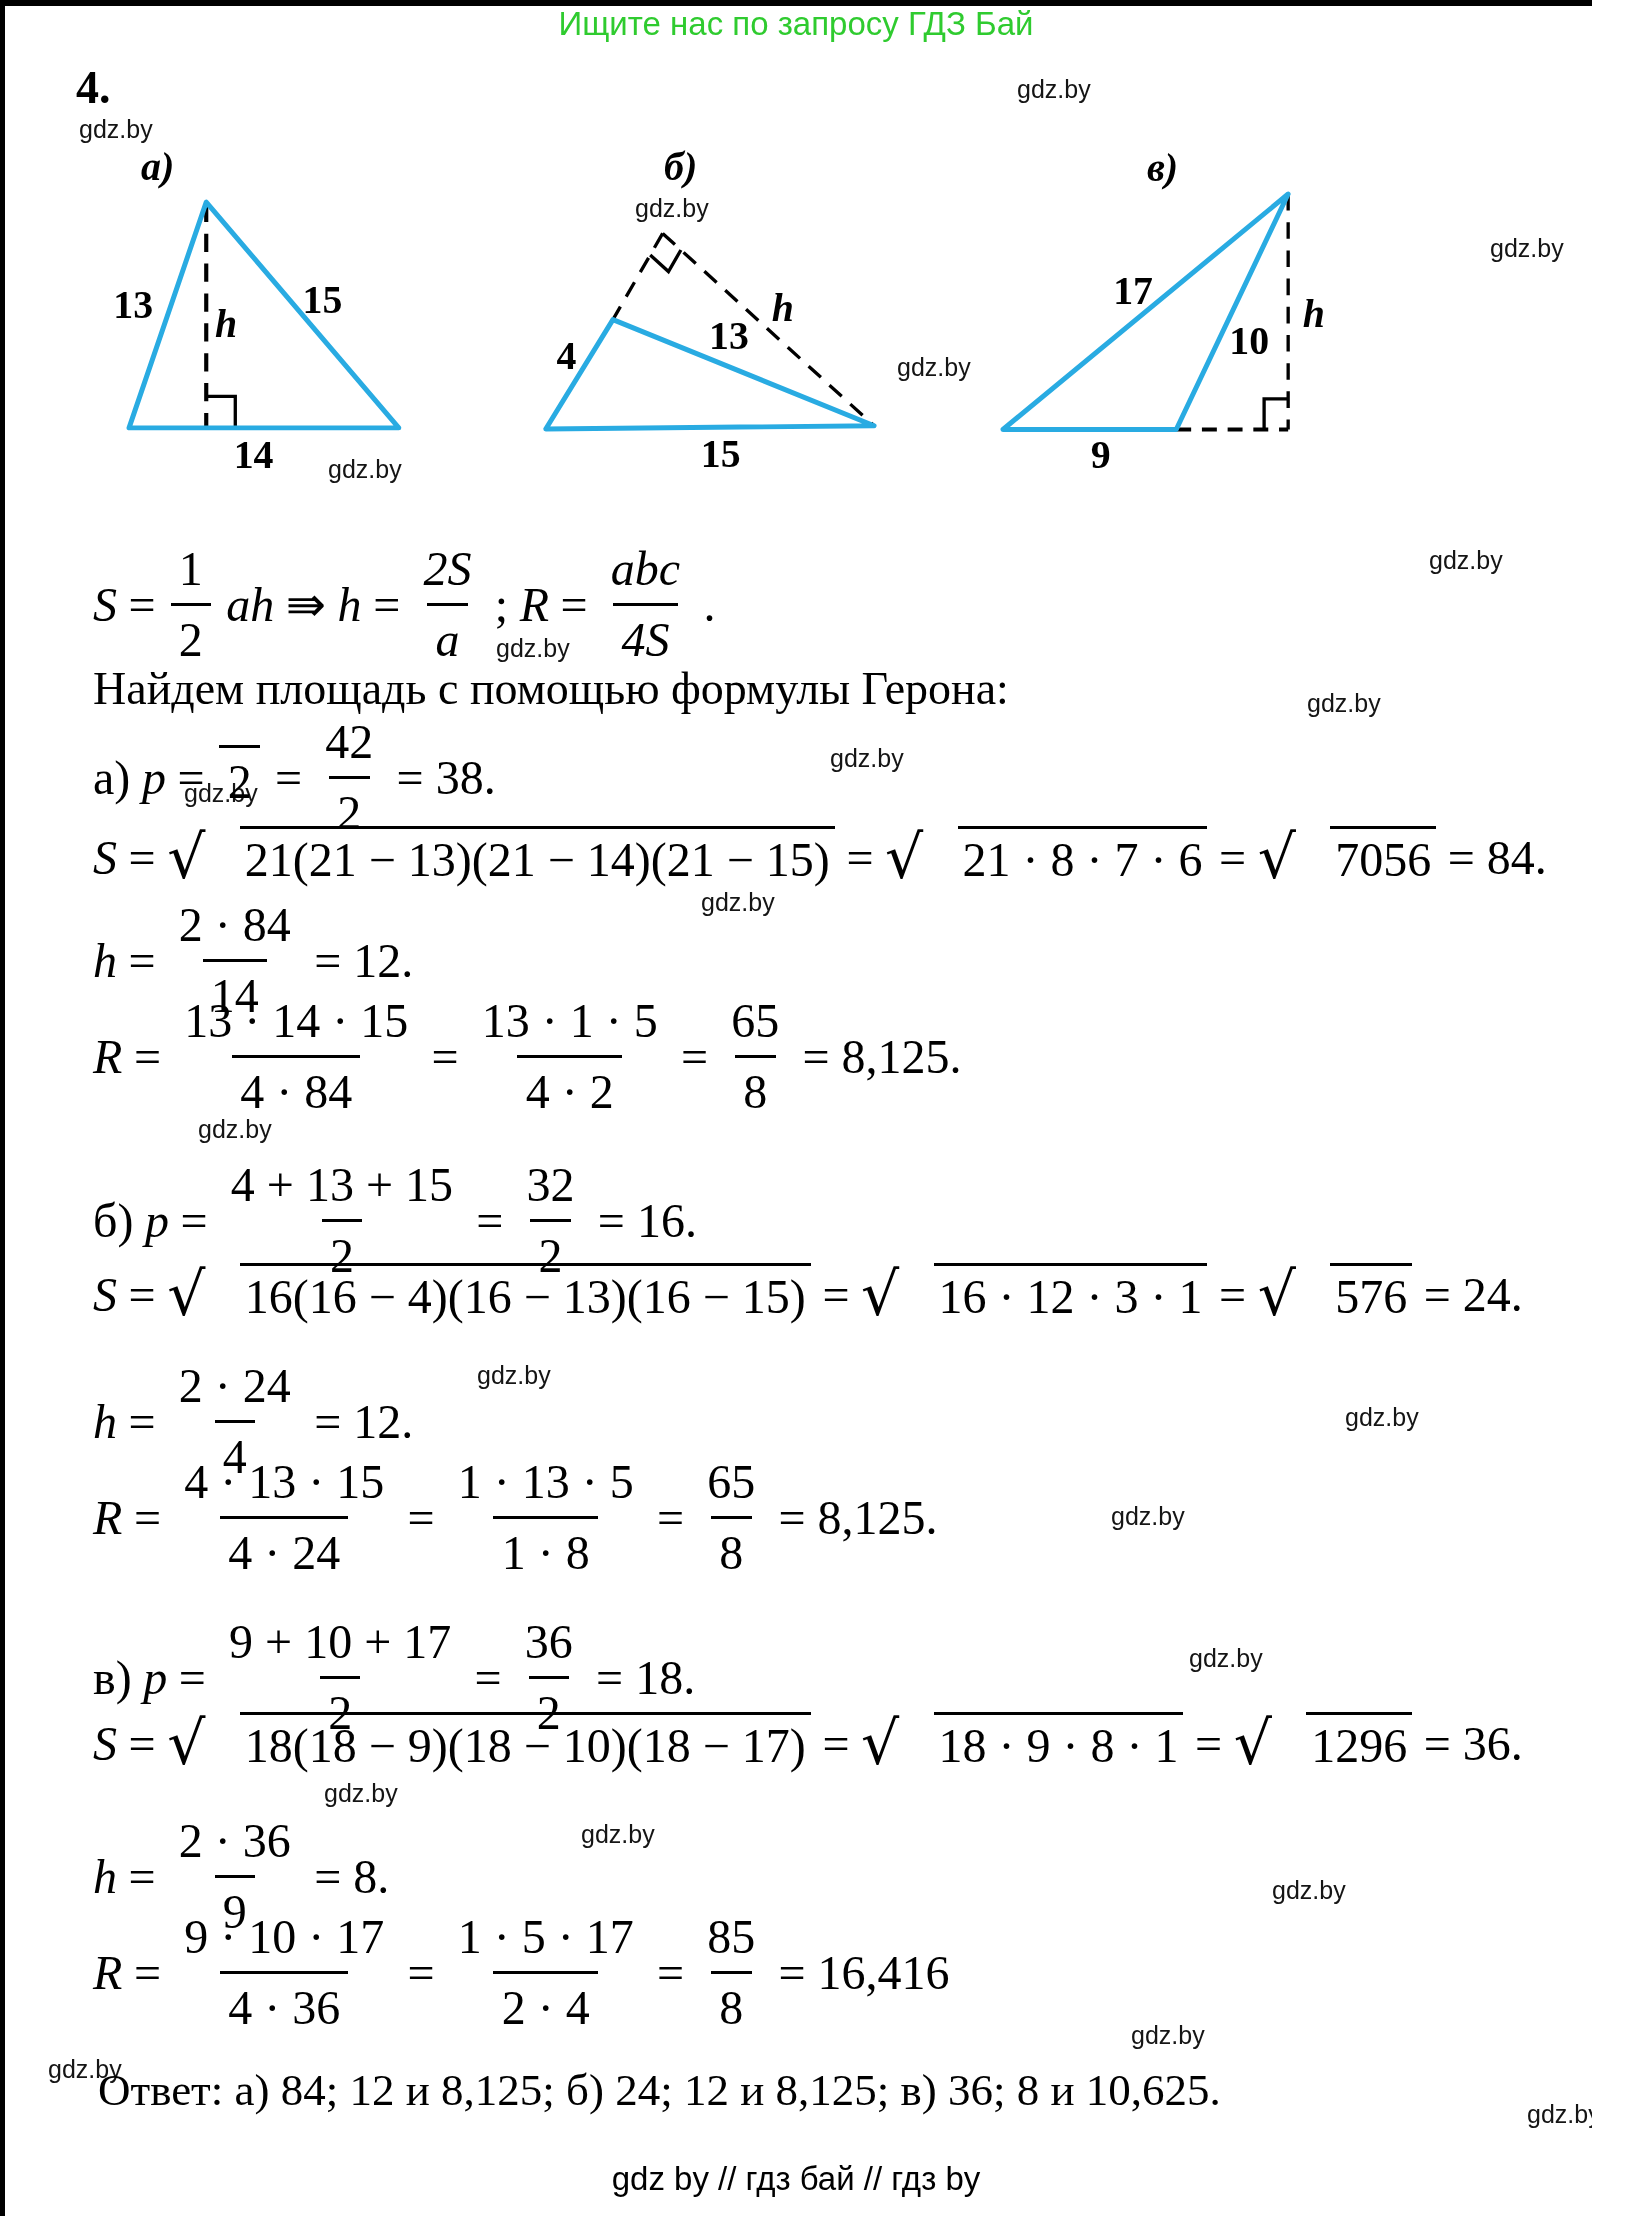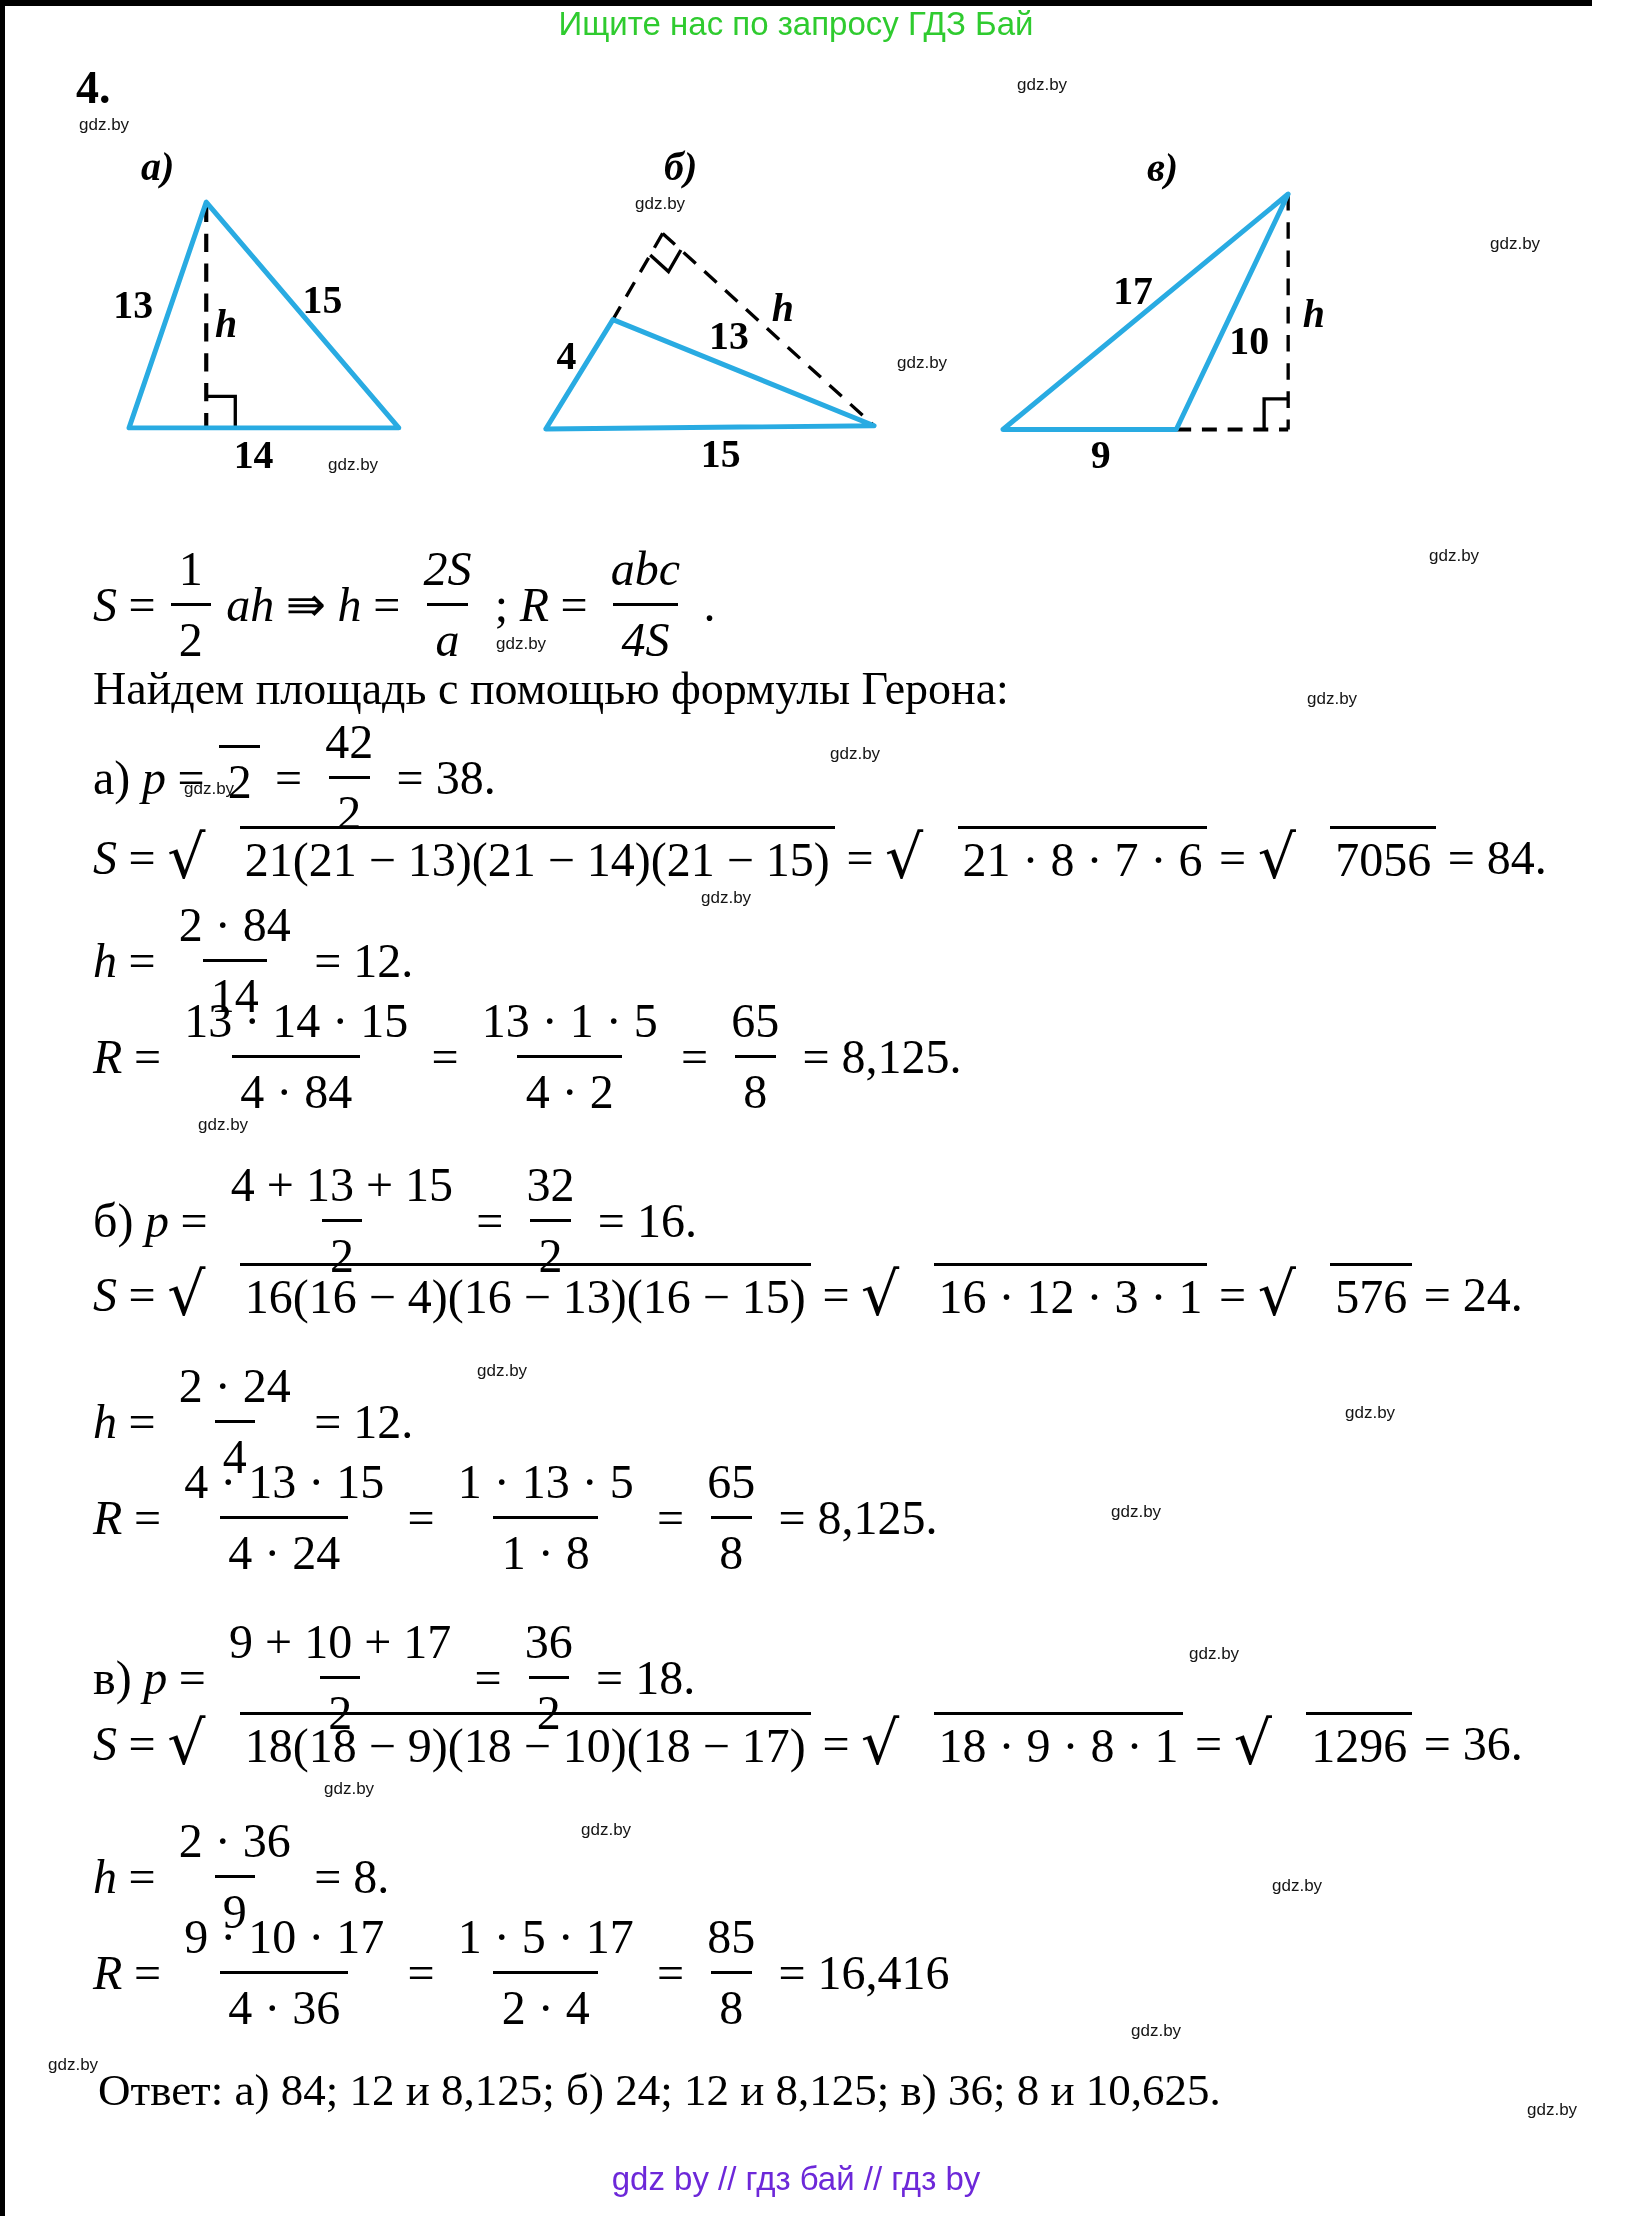--- a/index.html
+++ b/index.html
@@ -4,22 +4,22 @@
 <style>
   html,body{margin:0;padding:0;background:#fff;}
   #page{position:relative;width:1592px;height:2216px;background:#ffffff;overflow:hidden;
         font-family:"Liberation Serif",serif;color:#000;}
   .edge{position:absolute;background:#000;}
   #edge-top{left:0;top:0;width:1647px;height:5.8px;}
   #edge-left{left:0;top:0;width:5px;height:2216px;}
   .promo{position:absolute;left:0;top:5px;width:100%;text-align:center;
          font-family:"Liberation Sans",sans-serif;font-size:33px;color:#2fcb2f;}
   .credit{position:absolute;left:0;top:2160px;width:100%;text-align:center;
-          font-family:"Liberation Sans",sans-serif;font-size:33px;color:#6d28d9;}
-  .wm{position:absolute;font-family:"Liberation Sans",sans-serif;font-size:17px;color:#151515;white-space:nowrap;}
+          font-family:"Liberation Sans",sans-serif;font-size:33px;color:#000000;}
+  .wm{position:absolute;font-family:"Liberation Sans",sans-serif;font-size:25px;color:#151515;white-space:nowrap;}
   .probnum{position:absolute;left:76px;top:61px;font-size:46px;font-weight:bold;}
   .figlabel{position:absolute;font-size:40px;font-style:italic;font-weight:bold;}
   .fig{position:absolute;}
   .tri{fill:none;stroke:#29abe2;stroke-width:6;stroke-linejoin:round;}
   .dash{fill:none;stroke:#000;stroke-width:5;stroke-dasharray:22 14;}
   .mark{fill:none;stroke:#000;stroke-width:4;}
   .flab{font-family:"Liberation Serif",serif;font-size:48px;font-weight:bold;fill:#000;text-anchor:middle;}
   .fvar{font-style:italic;font-weight:bold;}
   .math{position:absolute;display:flex;align-items:center;font-size:48px;white-space:nowrap;}
   .math>*{margin-right:11.6px;}

